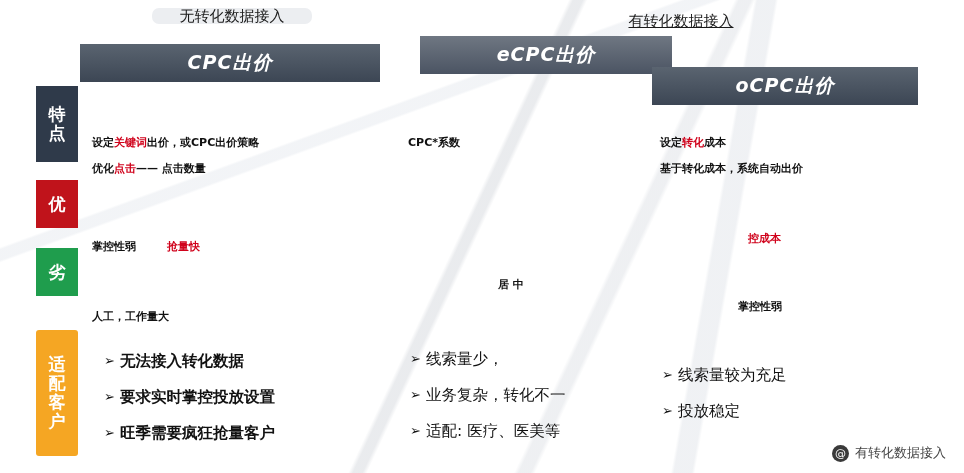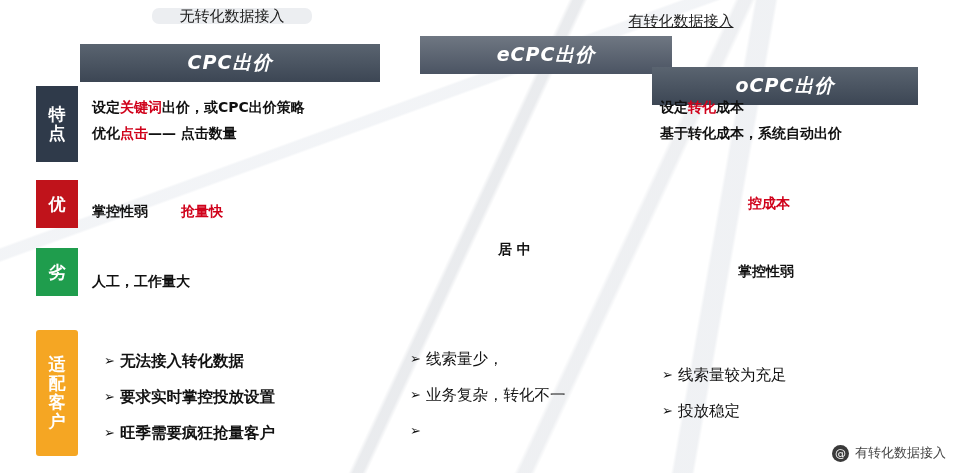--- a/index.html
+++ b/index.html
@@ -59,21 +59,21 @@
     color:#fff;font-size:17px;font-weight:bold;
     display:flex;flex-direction:column;align-items:center;justify-content:center;
     line-height:19px;text-align:center;
   }
   #badge-feature{top:86px;height:76px;background:#2f3a4a;}
   #badge-pro{top:180px;height:48px;background:#c0131b;}
   #badge-con{top:248px;height:48px;background:#1f9d4d;}
   #badge-fit{top:330px;height:126px;background:#f5a623;border-radius:3px;}
 
   
-  .cell{position:absolute;font-size:14px;color:#111;line-height:26px;}
+  .cell{position:absolute;font-size:11px;color:#111;line-height:26px;margin-top:36px;}
   .b{font-weight:bold;}
   .red{color:#d0021b;font-weight:bold;}
 
   .line{white-space:nowrap;font-weight:bold;}
 
   
   #f-cpc{left:92px;top:94px;width:300px;}
   #f-ecpc{left:408px;top:94px;width:250px;}
   #f-ocpc{left:660px;top:94px;width:262px;}
 
@@ -144,20 +144,21 @@
   <div class="cell" id="f-cpc">
     <div class="line">
       <span>设定</span><span class="red">关键词</span><span>出价，或CPC出价策略</span>
     </div>
     <div class="line">
       <span>优化</span><span class="red">点击</span><span>—— 点击数量</span>
     </div>
   </div>
 
   <div class="cell" id="f-ecpc">
+    <div class="line">CPC*系数</div>
   </div>
 
   <div class="cell" id="f-ocpc">
     <div class="line">
       <span>设定</span><span class="red">转化</span><span>成本</span>
     </div>
     <div class="line">基于转化成本，系统自动出价</div>
   </div>
 
   <div class="cell" id="p-cpc">
@@ -190,20 +191,21 @@
     <div class="item">
       <span class="arrow">➢</span>
       <span class="txt">线索量少，</span>
     </div>
     <div class="item">
       <span class="arrow">➢</span>
       <span class="txt">业务复杂，转化不一</span>
     </div>
     <div class="item">
       <span class="arrow">➢</span>
+      <span class="txt">适配: 医疗、医美等</span>
     </div>
   </div>
 
   <div class="bullets" id="fit-ocpc">
     <div class="item">
       <span class="arrow">➢</span>
       <span class="txt">线索量较为充足</span>
     </div>
     <div class="item">
       <span class="arrow">➢</span>

